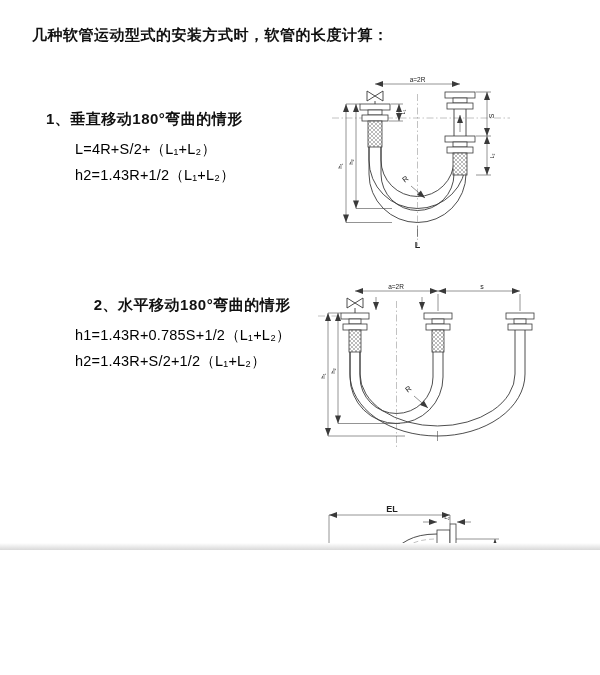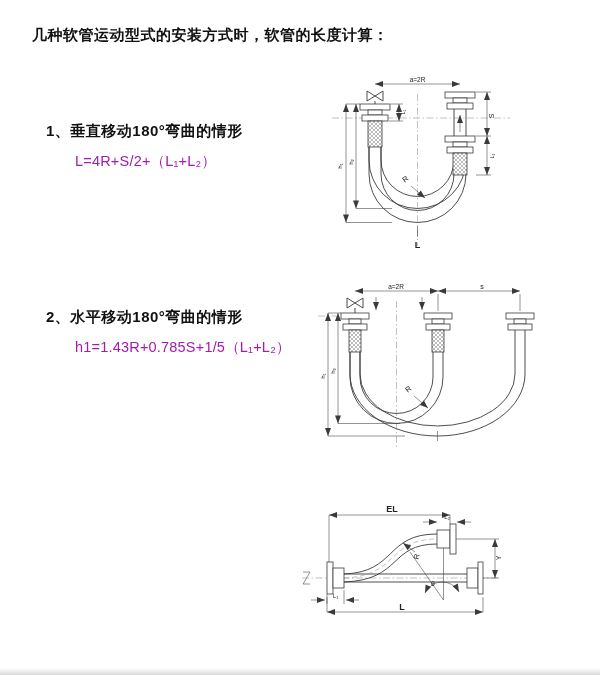--- a/index.html
+++ b/index.html
@@ -1,54 +1,56 @@
 <!DOCTYPE html>
 <html><head>
 <meta charset="utf-8">
 <style>
   html,body{margin:0;padding:0;background:#fff;}
   .page{
-    position:relative;width:600px;height:675px;background:#fff;overflow:hidden;
+    position:relative;width:600px;height:550px;background:#fff;overflow:hidden;
     font-family:"Liberation Sans","DejaVu Sans",sans-serif;color:#1c1c1c;
     border-right:1px solid #ededed;
   }
   .scan-edge{position:absolute;left:0;bottom:0;width:100%;height:7px;
     background:linear-gradient(#ffffff,#d9d9d9);}
   .title{position:absolute;left:32px;top:26px;font-size:15px;font-weight:bold;
     letter-spacing:.5px;color:#111;}
   .section{position:absolute;left:46px;}
   .sec1{top:106px;}
   .sec2{top:292px;}
   .sec3{top:518px;}
-  .heading{font-size:15px;font-weight:bold;color:#111;letter-spacing:.5px;margin:16px 0 8px 0;}
-  .formula{font-size:14.5px;color:#a21caf;margin-left:29px;line-height:25.5px;
+  .heading{font-size:15px;font-weight:bold;color:#111;letter-spacing:.5px;margin:4px 0 8px 0;text-align:right;}
+  .formula{font-size:14.5px;color:#000000;margin-left:29px;line-height:25.5px;
     letter-spacing:.2px;white-space:nowrap;}
   svg{position:absolute;overflow:visible;}
   svg text{fill:#222;font-family:"Liberation Sans","DejaVu Sans",sans-serif;}
   .ln{stroke:#3a3a3a;stroke-width:.9;fill:none;}
   .dm{stroke:#3a3a3a;stroke-width:.55;fill:none;}
   .cl{stroke:#8f8f8f;stroke-width:.55;stroke-dasharray:7 2.5 1.5 2.5;fill:none;}
   .ft{fill:#ffffff;stroke:#3a3a3a;stroke-width:.8;}
   .vv{fill:#ffffff;stroke:#3a3a3a;stroke-width:.9;}
 </style>
 </head>
 <body>
 
 <div class="page">
 
   <div class="title">几种软管运动型式的安装方式时，软管的长度计算：</div>
 
   <div class="section sec1">
     <div class="heading">1、垂直移动180°弯曲的情形</div>
     <div class="formula">L=4R+S/2+（L₁+L₂）</div>
+    <div class="formula">h2=1.43R+1/2（L₁+L₂）</div>
   </div>
 
   <div class="section sec2">
     <div class="heading">2、水平移动180°弯曲的情形</div>
-    <div class="formula">h1=1.43R+0.785S+1/5（L₁+L₂）</div>
+    <div class="formula">h1=1.43R+0.785S+1/2（L₁+L₂）</div>
+    <div class="formula">h2=1.43R+S/2+1/2（L₁+L₂）</div>
   </div>
 
 
   <svg style="left:310px;top:74px;width:280px;height:180px" viewBox="0 0 280 180">
     <defs>
       <marker id="d1a" markerUnits="userSpaceOnUse" markerWidth="9" markerHeight="9" viewBox="0 0 9 9" refX="8.5" refY="4.5" orient="auto-start-reverse">
         <path d="M0.5,1.5 L8.5,4.5 L0.5,7.5 Z" fill="#3a3a3a"></path>
       </marker>
       <pattern id="d1b" width="4" height="4" patternUnits="userSpaceOnUse">
         <rect width="4" height="4" fill="#fff"></rect>

